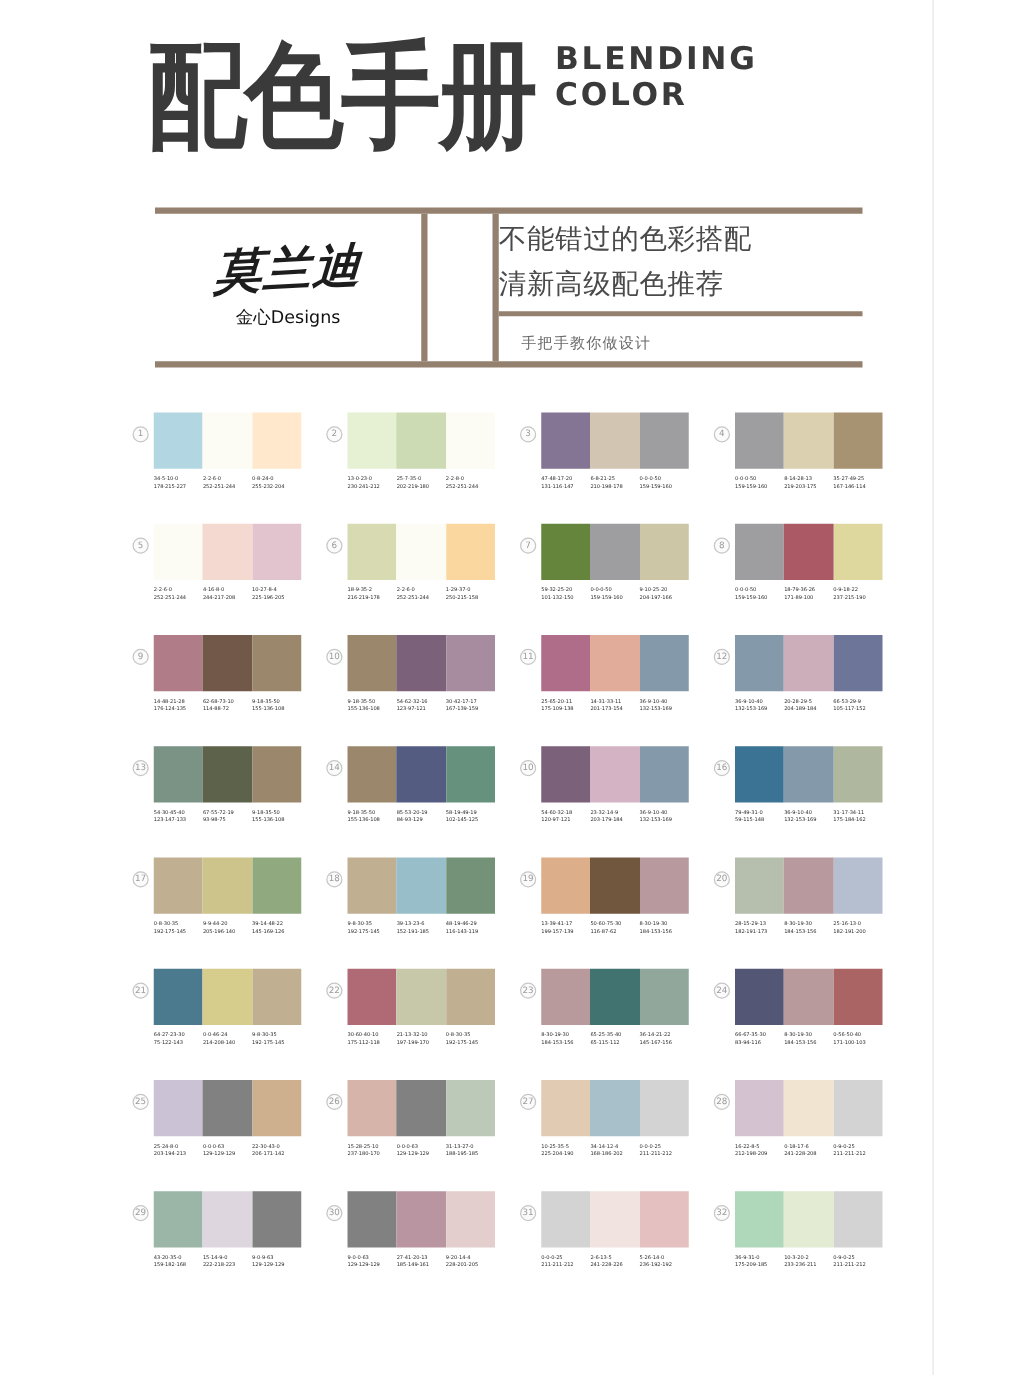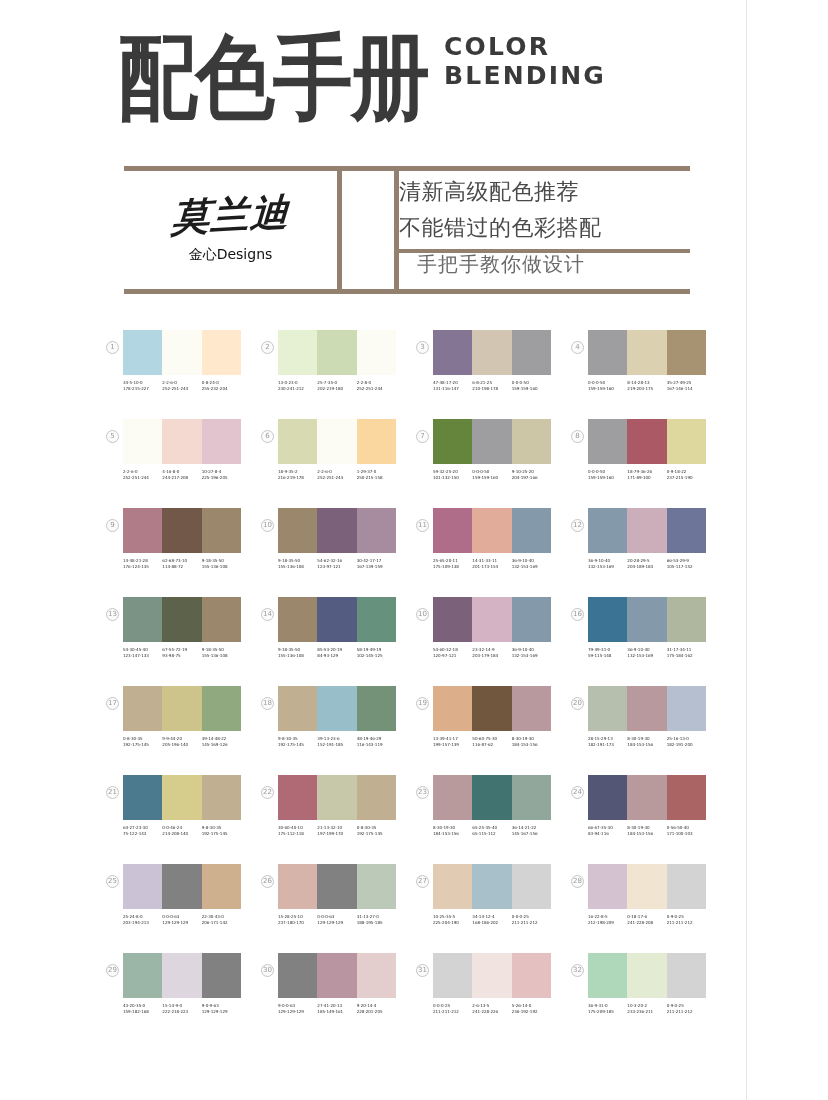--- a/index.html
+++ b/index.html
@@ -153,23 +153,24 @@
     letter-spacing: 0.5px;
   }
   .tagline-rule {
     width: 291px;
     height: 4px;
     background: #94806e;
     margin-top: 6px;
   }
   .tagline-sub {
     font-family: "DejaVu Sans", sans-serif;
-    font-size: 20px;
+    font-size: 12px;
     line-height: 22px;
     color: #6a6a6a;
+    padding-top: 10px;
     padding-left: 18px;
     letter-spacing: 1px;
   }
 
   
   .grid {
     position: absolute;
     left: 0;
     top: 330px;
     width: 828px;
@@ -236,39 +237,39 @@
 
 <div class="page">
 
   <div class="page-rule"></div>
 
   <div class="header">
 
     <div class="title-row">
       <div class="title-cn">配色手册</div>
       <div class="title-right">
+        <div class="title-en">BLENDING</div>
         <div class="title-en">COLOR</div>
-        <div class="title-en">BLENDING</div>
       </div>
     </div>
 
     <div class="brand-strip">
       <div class="strip-top-line"></div>
       <div class="strip-bottom-line"></div>
       <div class="strip-divider d1"></div>
       <div class="strip-divider d2"></div>
 
       <div class="brand-box">
         <div class="brand-script">莫兰迪</div>
         <div class="brand-name">金心Designs</div>
       </div>
 
       <div class="tagline-box">
+        <div class="tagline-main">不能错过的色彩搭配</div>
         <div class="tagline-main">清新高级配色推荐</div>
-        <div class="tagline-main">不能错过的色彩搭配</div>
         <div class="tagline-rule"></div>
         <div class="tagline-sub">手把手教你做设计</div>
       </div>
     </div>
   </div>
 
   <div class="grid">
       <div class="grid-row">
         <div class="cell">
           <div class="badge">1</div>

